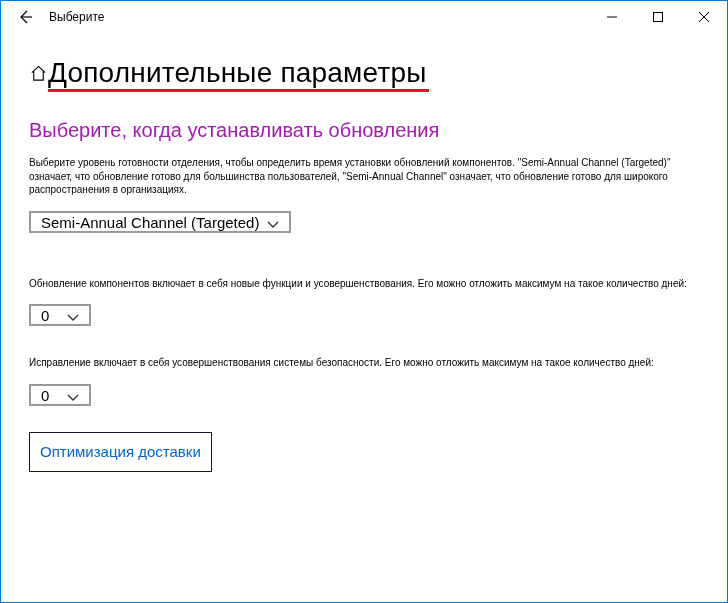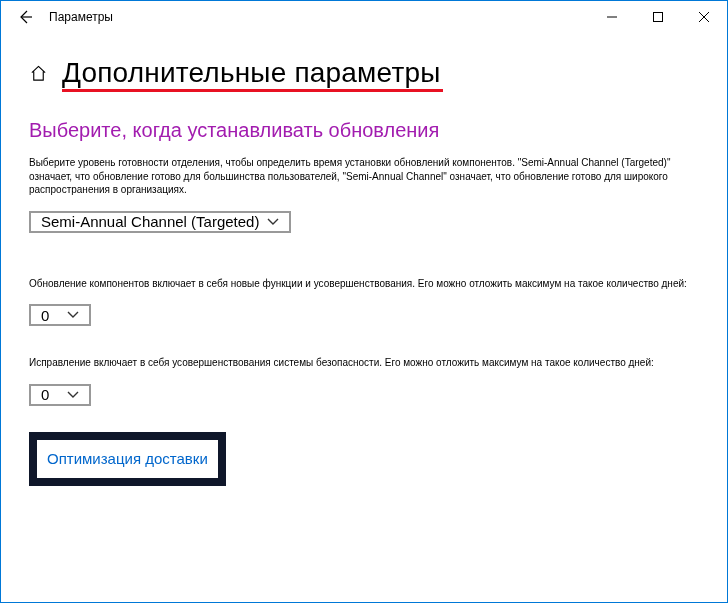--- a/index.html
+++ b/index.html
@@ -41,21 +41,20 @@
     align-items: center;
     justify-content: center;
     font-size: 12px;
   }
   .content {
     padding: 24px 28px 0 28px;
   }
   .header-row {
     display: flex;
     align-items: center;
-    gap: 14px;
     margin-bottom: 4px;
   }
   .home-icon-wrap {
     display: flex;
     align-items: center;
     flex-shrink: 0;
   }
   .page-title-wrap { position: relative; display: inline-block; }
   .page-title {
     font-size: 28px;
@@ -81,54 +80,54 @@
     margin-top: 14px;
     font-size: 10px;
     line-height: 1.35;
     color: #000;
   }
   .select-box {
     margin-top: 14px;
     border: 2px solid #999;
     height: 22px;
     display: inline-flex;
-    align-items: center;
+    align-items: flex-end;
     padding: 0 10px 0 10px;
     font-size: 15px;
     min-width: 256px;
     justify-content: space-between;
     gap: 8px;
   }
   .select-box.small { min-width: 62px; }
   .chev {
     font-size: 11px;
     color: #444;
   }
   .redbox {
-    border: 8px solid #0f172a;
+    border: 1px solid #0f172a;
     padding: 10px 10px;
     display: inline-block;
     margin-top: 26px;
   }
   .redbox .linkinner {
     color: #0066cc;
     font-size: 15px;
   }
 </style>
 </head>
 <body>
 
 <div class="titlebar">
   <div class="back">
     <svg width="16" height="16" viewBox="0 0 16 16">
       <path d="M10 2 L4 8 L10 14" stroke="#000" stroke-width="1.2" fill="none"></path>
       <path d="M4 8 L15 8" stroke="#000" stroke-width="1.2"></path>
     </svg>
   </div>
-  <div class="title">Параметры</div>
+  <div class="title">Выберите</div>
 </div>
 
 <div class="winbtns">
   <div class="winbtn">
     <svg width="10" height="10">
         <path d="M0 5 H10" stroke="#000" stroke-width="1"></path>
       </svg>
   </div>
   <div class="winbtn">
     <svg width="10" height="10">

